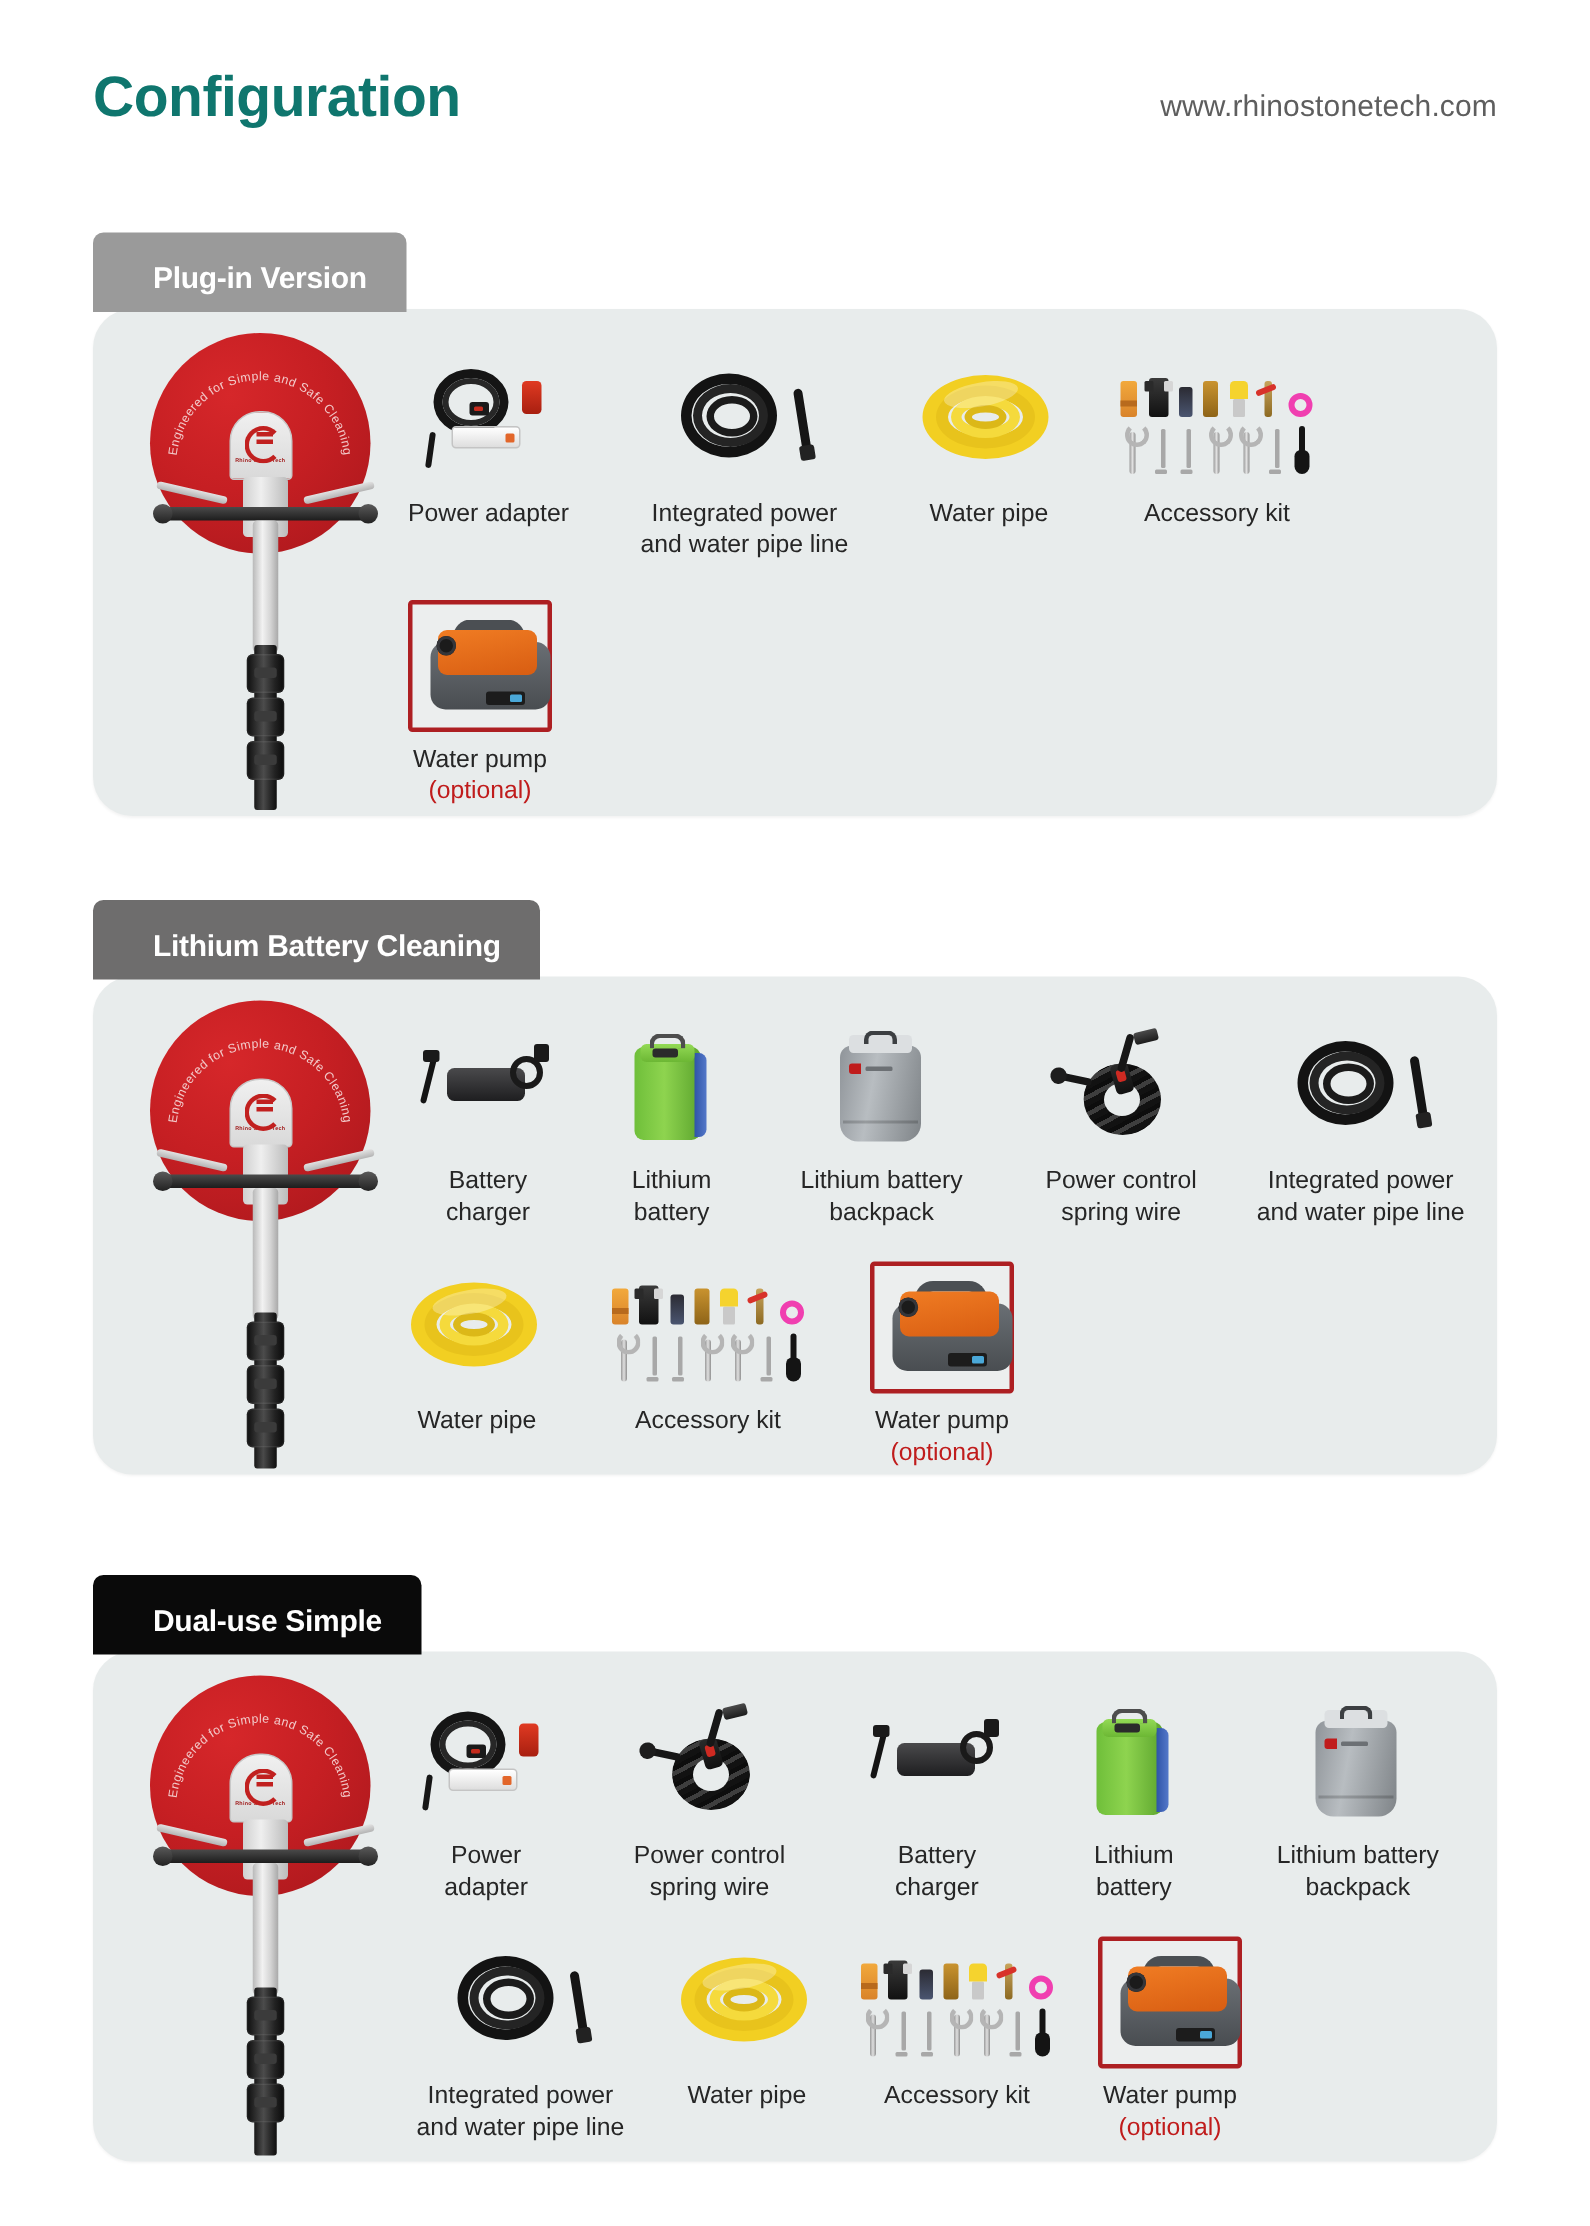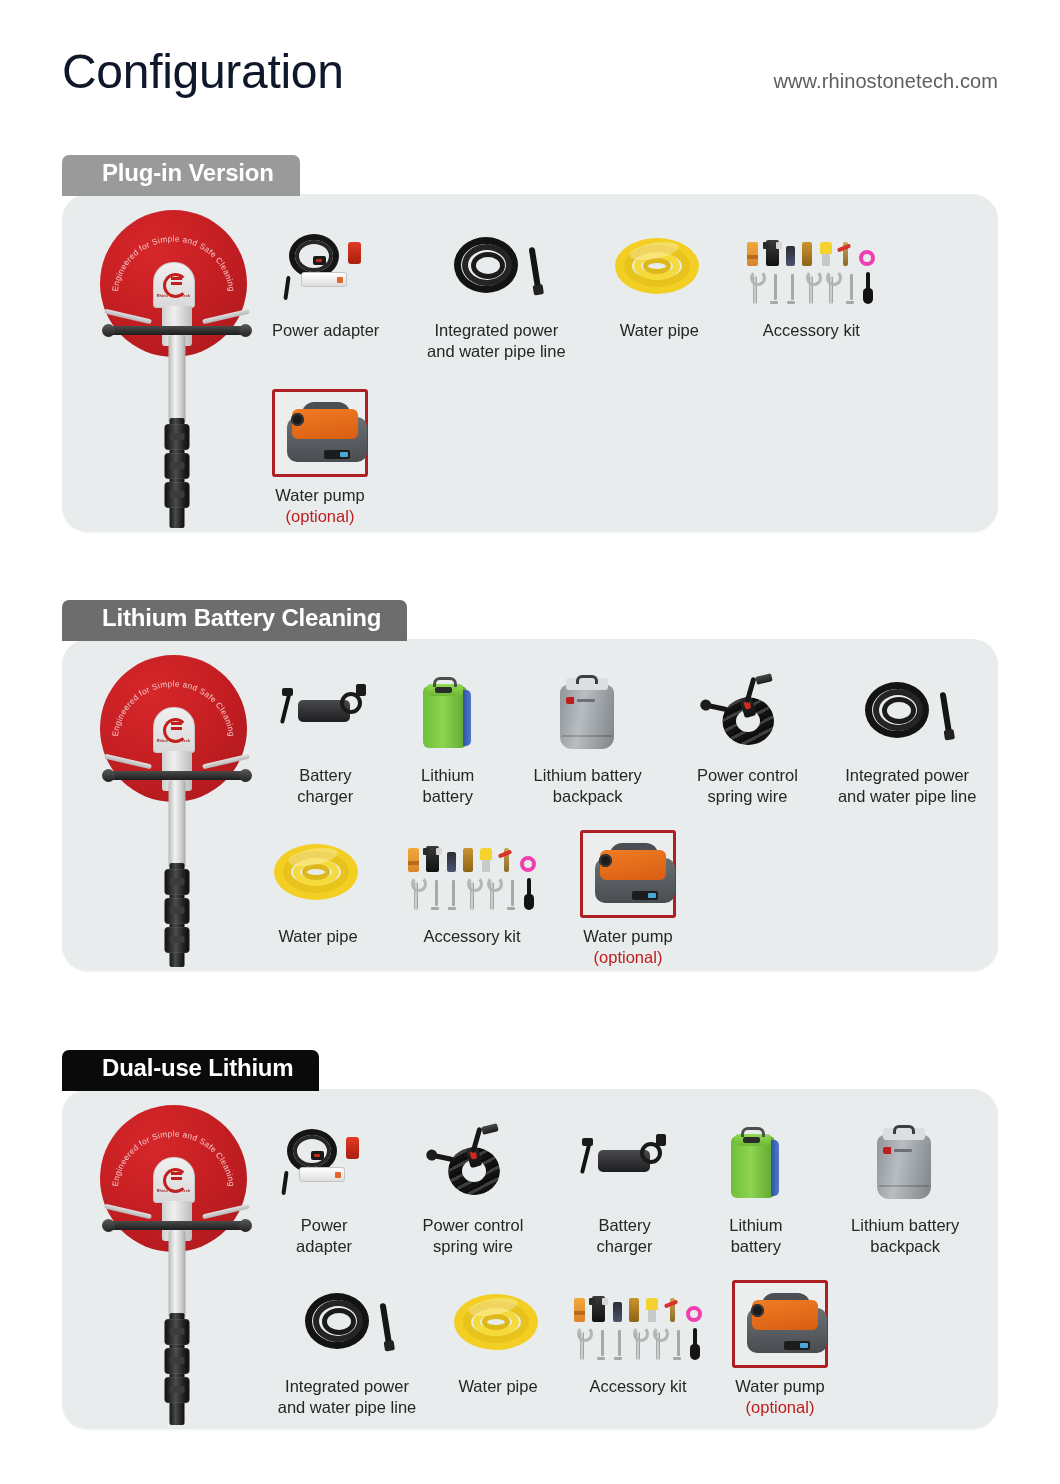--- a/index.html
+++ b/index.html
@@ -18,44 +18,44 @@
   .page-header {
     position: absolute;
     top: 44px; left: 0; right: 0;
     height: 60px;
     display: flex;
     align-items: baseline;
     justify-content: space-between;
     padding: 0 62px;
   }
   .page-title {
-    font-size: 48px;
-    font-weight: normal;
+    font-size: 38px;
+    font-weight: bold;
     letter-spacing: -0.3px;
-    color: #0f172a;
+    color: #0f766e;
   }
   .site-url {
     font-size: 20px;
     color: #5e5e5e;
     letter-spacing: 0.1px;
   }
 
   
   .section { position: absolute; left: 62px; width: 936px; }
   #section-0 { top: 155px; }
   #section-1 { top: 600px; }
   #section-2 { top: 1050px; }
 
   .section-badge {
     position: relative;
     z-index: 3;
     display: inline-block;
-    padding: 4px 26px 9px 40px;
+    padding: 20px 26px 9px 40px;
     border-radius: 7px 7px 0 0;
-    font-size: 24px;
+    font-size: 20px;
     font-weight: bold;
     color: #ffffff;
     letter-spacing: -0.2px;
     line-height: 1.18;
   }
   .badge-gray-light { background: #9a9a9a; }
   .badge-gray-dark  { background: #6e6d6d; }
   .badge-black      { background: #0a0a0a; }
 
   .section-panel {
@@ -831,21 +831,21 @@
       <div class="pump-panel"></div>
                 </div>
               </div>
           <div class="item-label"><span>Water pump</span><span class="item-optional">(optional)</span></div>
         </div>
           </div>
         </div>
       </div>
     </div>
     <div class="section" id="section-2">
-      <div class="section-badge badge-black">Dual-use Lithium</div>
+      <div class="section-badge badge-black">Dual-use Simple</div>
       <div class="section-panel" id="panel-2">
         <div class="pole-figure">
     <div class="pole-disc">
       <svg class="disc-arc-text" viewBox="0 0 147 147">
         <defs>
                 <path id="arcp2" d="M 18 80 A 56 56 0 0 1 129 80" fill="none"></path>
               </defs>
         <text><textPath href="#arcp2" startOffset="50%" text-anchor="middle">Engineered for Simple and Safe Cleaning</textPath></text>
       </svg>
       <div class="disc-logo">

